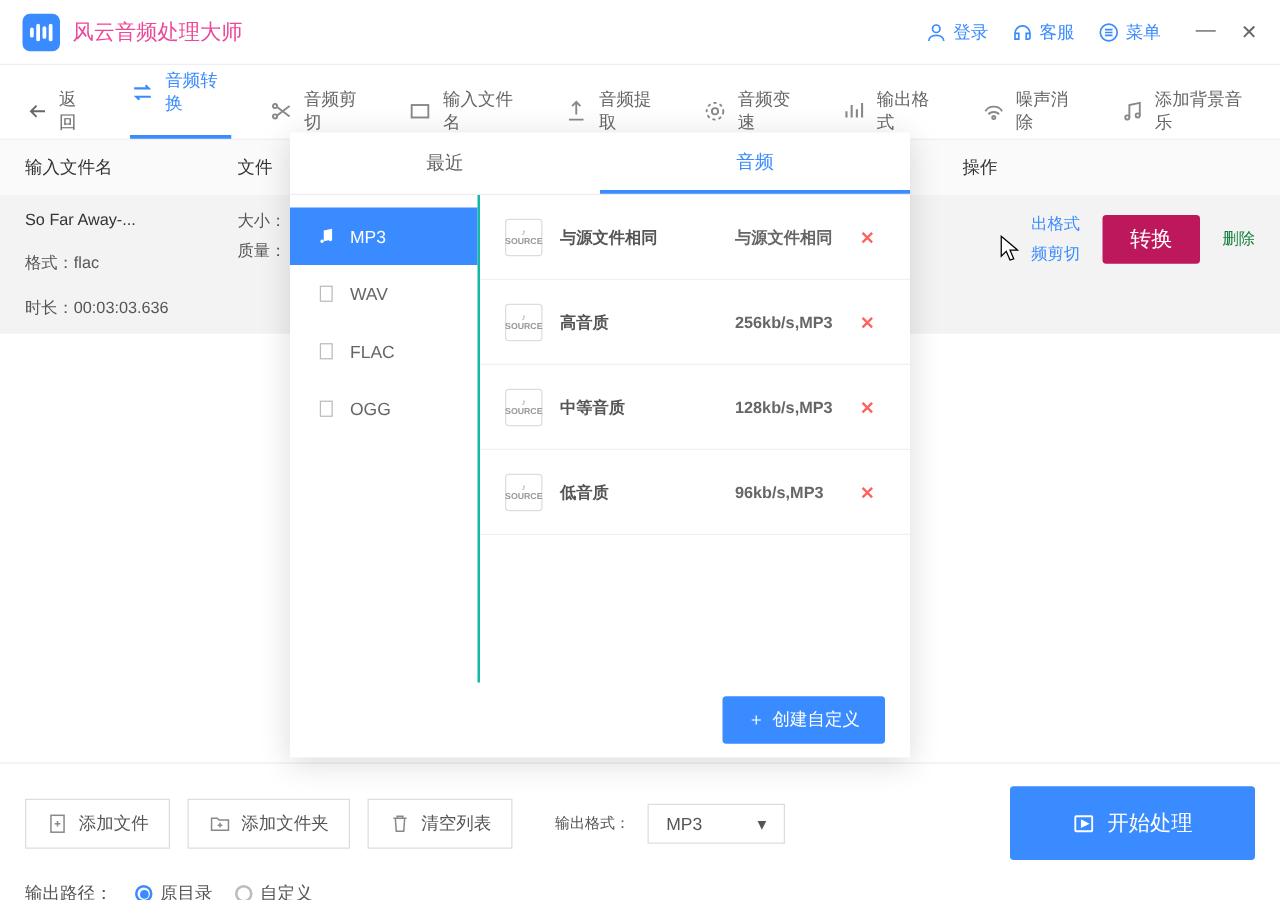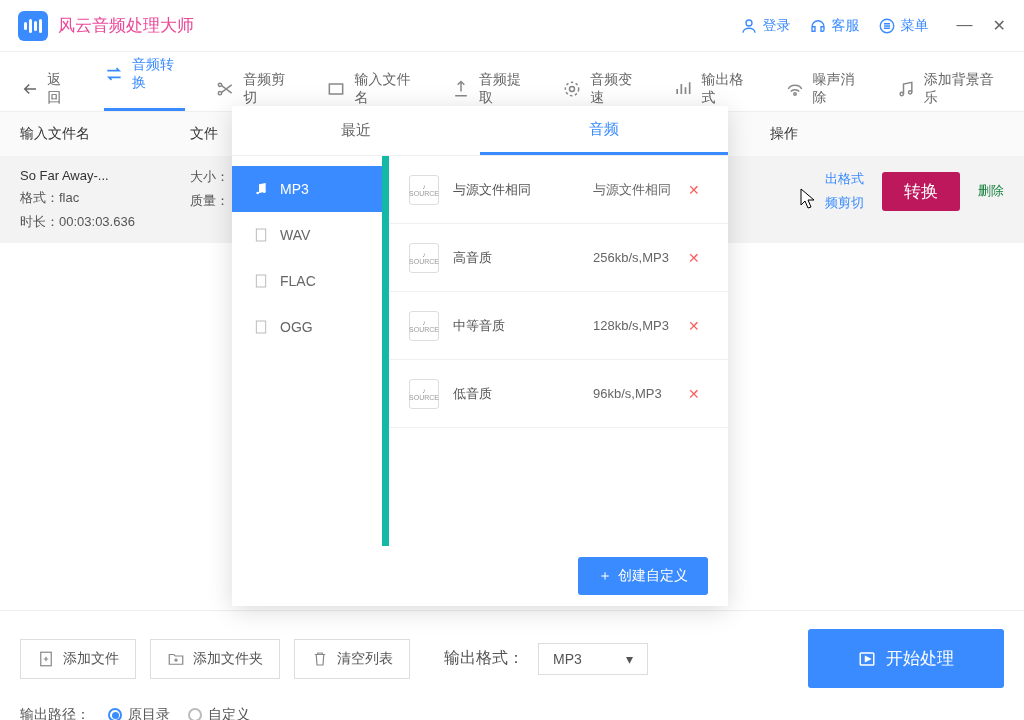--- a/index.html
+++ b/index.html
@@ -23,52 +23,52 @@
 .tool { display:flex; align-items:center; gap:8px; cursor:pointer; padding-bottom:4px; }
 .tool.active { color:#3a8bff; border-bottom: 3px solid #3a8bff; padding-bottom:16px; padding-top:18px; }
 .ticon { width:20px; height:20px; display:inline-flex; align-items:center; justify-content:center; }
 
 
 .content { position: relative; height: 498px; }
 .columns-header { display:flex; padding: 0 20px; height: 44px; align-items:center; font-size:14px; color:#333; font-weight:500; background:#fafafa; }
 .col-name{width:170px} .col-info{width:580px} .col-op{flex:1}
 
 .file-row { display:flex; padding: 12px 20px; font-size:13px; color:#555; background:#f3f3f3; }
-.file-left{width:170px; display:flex; flex-direction:column; gap:6px;} 
+.file-left{width:170px; display:flex; flex-direction:column; gap:18px;} 
 .file-title{color:#333;}
 .file-right{flex:1; display:flex; flex-direction:column; gap:6px;}
 .file-actions { position:absolute; right:20px; top:58px; display:flex; align-items:center; gap:18px; font-size:13px; }
 .act-link{color:#3a8bff; cursor:pointer;}
 .btn-convert{background:#be185d; color:#fff; padding:8px 22px; border:none; border-radius:3px; cursor:pointer; font-size:17px;}
 .act-del{color:#15803d; cursor:pointer;}
 
 
 .popup { position:absolute; left:232px; top:106px; width:496px; height:500px; background:#fff; box-shadow:0 4px 24px rgba(0,0,0,.15); z-index:10; }
 .popup-tabs{display:flex; height:50px; border-bottom:1px solid #eee;}
 .ptab{flex:1; display:flex; align-items:center; justify-content:center; font-size:15px; cursor:pointer; color:#666;}
 .ptab.active{color:#3a8bff; border-bottom:3px solid #3a8bff;}
 .popup-body{display:flex; height:390px;}
 .fmt-list{width:150px; padding-top:10px;}
 .fmt-item{display:flex; align-items:center; gap:10px; padding:14px 20px; cursor:pointer; font-size:14px; color:#666;}
 .fmt-item.active{background:#3a8bff; color:#fff;}
 .fmt-icon{width:18px; height:18px; display:inline-flex; align-items:center; justify-content:center;}
-.quality-list{flex:1; border-left:7px solid #14b8a6;}
+.quality-list{flex:1; border-left:2px solid #14b8a6;font-weight:bold;}
 .q-row{display:flex; align-items:center; padding:0 20px; height:68px; border-bottom:1px solid #f0f0f0; font-size:13px;}
 .q-icon{width:30px; height:30px; margin-right:14px; border:1px solid #ddd; border-radius:3px; display:flex; align-items:center; justify-content:center; font-size:7px; color:#999; flex-direction:column;}
 .q-label{width:140px; color:#555;}
 .q-info{flex:1; color:#666;}
 .q-del{color:#ff6161; cursor:pointer; font-size:14px; width:20px;}
 .popup-footer{height:60px; display:flex; align-items:center; justify-content:flex-end; padding:0 20px;}
 .btn-create{background:#3a8bff; color:#fff; padding:10px 20px; border:none; border-radius:3px; cursor:pointer; font-size:14px; display:flex; align-items:center; gap:6px;}
 
 
 .bottombar{position:absolute; bottom:0; left:0; right:0; height:110px; padding: 18px 20px; border-top:1px solid #eee;}
 .bb-row1{display:flex; align-items:center; gap:14px;}
 .ghost-btn{border:1px solid #ddd; background:#fff; padding:10px 16px; display:flex; align-items:center; gap:8px; cursor:pointer; font-size:14px; color:#555;}
-.out-label{margin-left:20px; font-size:16px; color:#555;}
+.out-label{margin-left:20px; font-size:12px; color:#555;}
 .sel{border:1px solid #ddd; padding:7px 14px; display:flex; align-items:center; gap:16px; cursor:pointer; font-size:14px; color:#555; min-width:110px; justify-content:space-between;}
 .btn-start{margin-left:auto; background:#3a8bff; color:#fff; padding:18px 50px; border:none; border-radius:3px; cursor:pointer; font-size:17px; display:flex; align-items:center; gap:10px;}
 .bb-row2{display:flex; align-items:center; gap:18px; margin-top:18px; font-size:14px; color:#555;}
 .radio{display:flex; align-items:center; gap:6px; cursor:pointer;}
 .radio-dot{width:14px; height:14px; border-radius:50%; border:2px solid #bbb; display:inline-flex; align-items:center; justify-content:center;}
 .radio-dot.checked{border-color:#3a8bff;}
 .radio-dot.checked::after{content:""; width:7px; height:7px; background:#3a8bff; border-radius:50%;}
 
 svg { display:block; }
 .cursor-img{position:absolute; z-index:20; pointer-events:none;}

